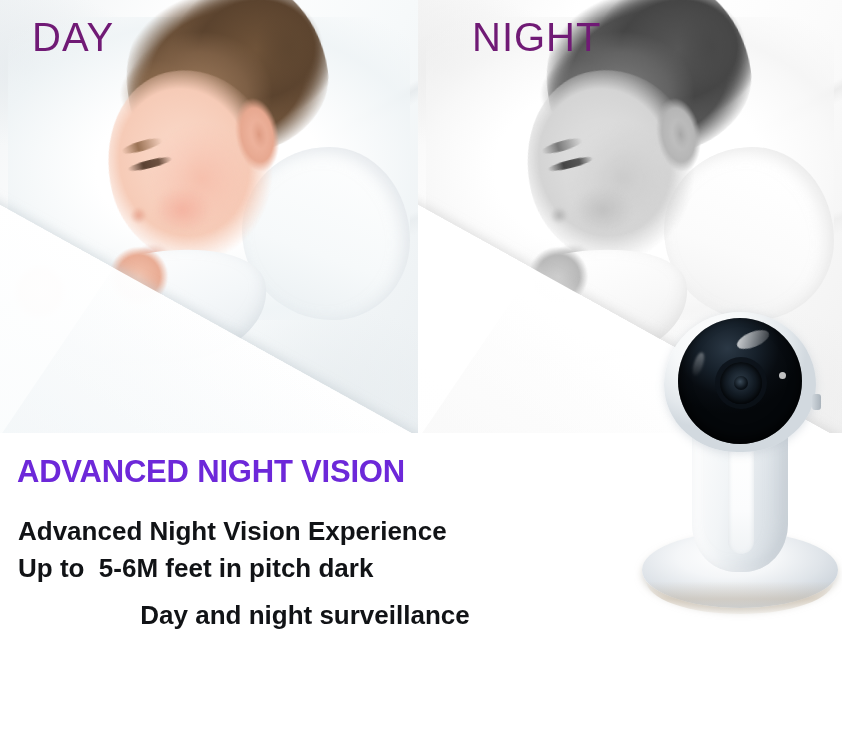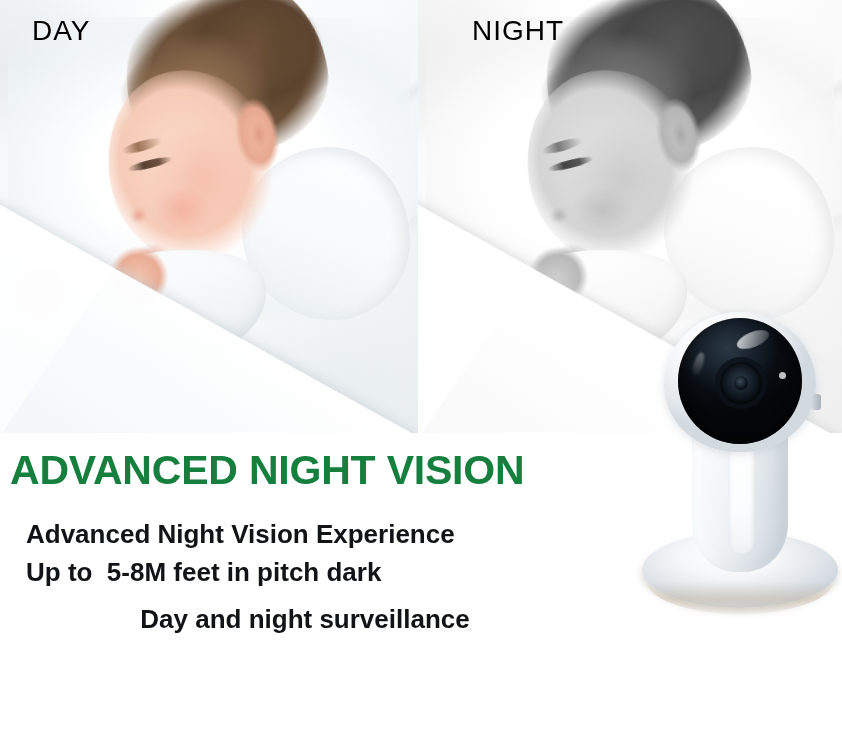--- a/index.html
+++ b/index.html
@@ -267,51 +267,51 @@
     height: 40%;
     background: linear-gradient(200deg, #ffffff 0%, #f6f9fa 60%, #e8eef1 100%);
     border-radius: 52% 48% 46% 54% / 48% 54% 46% 52%;
     box-shadow: inset -6px 4px 16px rgba(205,214,220,0.55);
   }
 
   
   .panel-label {
     position: absolute;
     top: 17px;
-    font-size: 28px;
+    font-size: 40px;
     font-weight: 400;
     letter-spacing: 1px;
-    color: #000000;
+    color: #701a75;
     line-height: 1;
     white-space: nowrap;
   }
   .photo-panel.day   .panel-label { left: 32px; }
   .photo-panel.night .panel-label { left: 35px; margin-left: 19px; }
 
   
   .copy {
     position: absolute;
     left: 0;
     top: 433px;
     width: 600px;
     padding-left: 10px;
     box-sizing: border-box;
   }
   .headline {
-    margin: 0;
+    margin: 7px;
     padding-top: 16px;
-    font-size: 41px;
+    font-size: 31px;
     font-weight: 700;
     line-height: 1.06;
     letter-spacing: -0.2px;
-    color: #15803d;
+    color: #6d28d9;
     white-space: nowrap;
   }
   .bullets {
-    margin: 16px;
+    margin: 8px;
     padding: 0;
     list-style: none;
   }
   .bullets li {
     font-size: 26px;
     font-weight: 700;
     color: #111316;
     line-height: 1.28;
     white-space: pre;
   }
@@ -503,21 +503,21 @@
         <div class="fold2"></div>
       </div>
       <div class="panel-label">NIGHT</div>
     </div>
   </div>
 
   <div class="copy">
     <h1 class="headline">ADVANCED NIGHT VISION</h1>
     <ul class="bullets">
       <li class="b1">Advanced Night Vision Experience</li>
-      <li class="b2">Up to  5-8M feet in pitch dark</li>
+      <li class="b2">Up to  5-6M feet in pitch dark</li>
       <li class="b3">Day and night surveillance</li>
     </ul>
   </div>
 
   <div class="camera">
     <div class="cam-base"></div>
     <div class="cam-base-rim"></div>
     <div class="cam-arm"></div>
     <div class="cam-arm-slot"></div>
     <div class="cam-head"></div>

